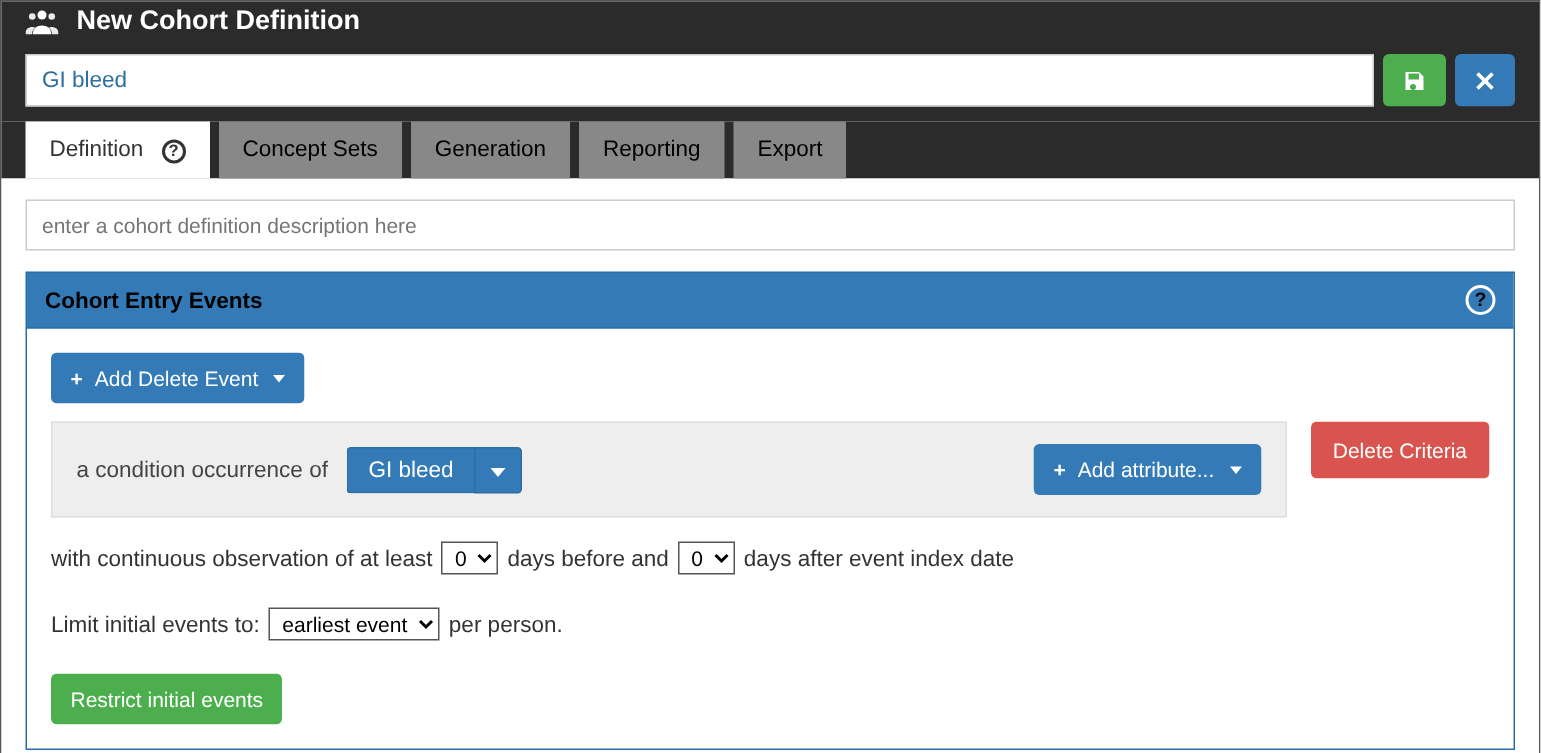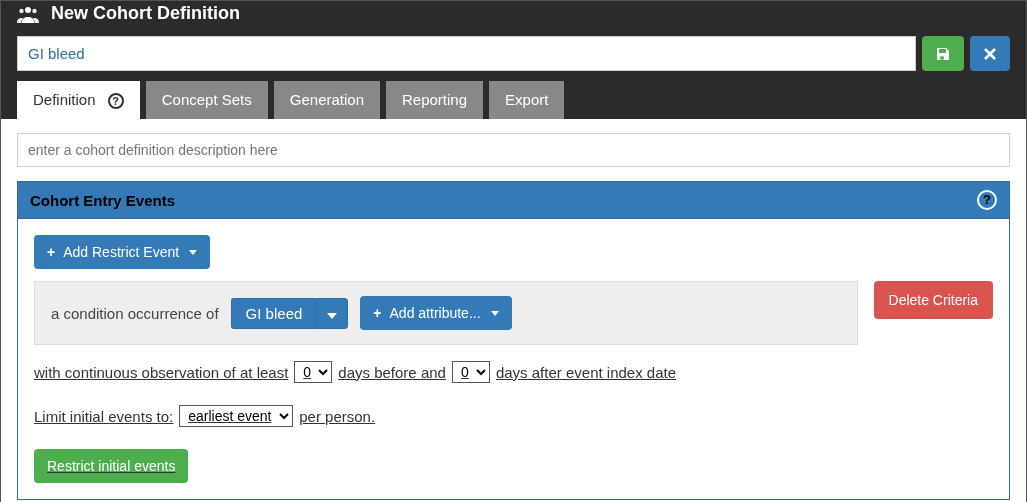--- a/index.html
+++ b/index.html
@@ -8,42 +8,42 @@
   .header { background: #2b2b2b; color: #fff; padding: 2px 16px; display: flex; align-items: center; gap: 12px; }
   .header-icon { color: #fff; }
   .header-title { font-size: 18px; font-weight: 600; }
   .namebar { background: #2b2b2b; padding: 10px 16px; display: flex; gap: 6px; }
   .name-input { flex: 1; background: #fff; border: 1px solid #ccc; padding: 8px 10px; font-size: 15px; color: #2f6f9f; outline: none; }
   .btn { display: inline-flex; align-items: center; justify-content: center; border-radius: 4px; font-size: 14px; cursor: pointer; border: 1px solid transparent; padding: 8px 12px; gap: 6px; }
   .btn-green { background: #4cae4c; color: #fff; }
   .btn-blue  { background: #337ab7; color: #fff; }
   .btn-red   { background: #d9534f; color: #fff; }
   .tabs-row { background: #2b2b2b; display: flex; gap: 6px; padding: 0 16px; }
-  .tab { background: #888; color: #ffffff; padding: 10px 16px; font-size: 15px; cursor: pointer; }
+  .tab { background: #888; color: #000000; padding: 10px 16px; font-size: 15px; cursor: pointer; }
   .tab.active { background: #fff; color: #333; }
   .tab .help { margin-left: 8px; display: inline-flex; width: 16px; height: 16px; border: 2px solid #333; border-radius: 50%; align-items: center; justify-content: center; font-size: 11px; font-weight: bold; }
   .content { background: #fff; padding: 14px 16px; }
   .desc-input { width: 100%; border: 1px solid #ccc; padding: 8px 10px; font-size: 14px; color: #555; }
   .panel { border: 1px solid #2e6da4; margin-top: 14px; }
   .panel-head { background: #337ab7; border-bottom: 1px solid #2e6da4; color: #000000; padding: 8px 12px; display: flex; justify-content: space-between; align-items: center; font-size: 15px; font-weight: 600; }
   .panel-head .help-icon { width: 20px; height: 20px; border: 2px solid #fff; border-radius: 50%; text-align: center; font-size: 13px; font-weight: bold; line-height: 16px; }
   .panel-body { padding: 16px; }
   .row-top { display: flex; justify-content: space-between; align-items: center; margin-bottom: 12px; }
   .criteria-text { color: #444; }
   .btn-caret::after { content: ""; display: inline-block; margin-left: 4px; border-left: 4px solid transparent; border-right: 4px solid transparent; border-top: 5px solid #fff; vertical-align: middle; }
-  .criteria-box { background: #eee; border: 1px solid #ddd; padding: 14px 16px; display: flex; align-items: center; justify-content: flex-start; gap: 12px; }
+  .criteria-box { background: #eee; border: 1px solid #ddd; padding: 14px 16px; display: flex; align-items: center; justify-content: space-between; gap: 12px; }
   .criteria-left { display: flex; align-items: center; gap: 12px; font-size: 15px; color: #444; }
   .concept-btn { display: flex; }
   .concept-main { background: #337ab7; color: #fff; padding: 6px 14px; border: 1px solid #2e6da4; border-right: none; border-radius: 3px 0 0 3px; font-size: 15px; }
   .concept-caret { background: #337ab7; color: #fff; padding: 6px 10px; border: 1px solid #2e6da4; border-radius: 0 3px 3px 0; cursor: pointer; }
   .concept-caret::after { content: ""; display: inline-block; border-left: 5px solid transparent; border-right: 5px solid transparent; border-top: 6px solid #fff; }
   .below { margin-top: 16px; color: #333; font-size: 15px; }
   .inline-row { display: flex; align-items: center; gap: 6px; margin-bottom: 12px; flex-wrap: wrap; }
   .small-select { border: 1px solid #555; background: #fff; font-size: 14px; padding: 1px 4px; }
-  .divider-col { display: flex; flex-direction: column; gap: 10px; align-items: flex-start; text-decoration: underline; }
+  .divider-col { display: flex; flex-direction: column; gap: 10px; align-items: flex-start; }
   .plus::before { content: "+"; font-weight: bold; margin-right: 2px; }
   svg { display: block; }
 </style>
 </head>
 <body>
 
 <div class="wrap">
   <div class="header">
     <span class="header-icon">
       <svg width="22" height="18" viewBox="0 0 22 18" fill="currentColor">
@@ -93,21 +93,21 @@
 
     <div class="panel">
       <div class="panel-head">
         <span>Cohort Entry Events</span>
         <span class="help-icon">?</span>
       </div>
       <div class="panel-body">
         <div class="row-top">
           <button class="btn btn-blue btn-caret">
             <span class="plus"></span>
-            <span>Add Restrict Event</span>
+            <span>Add Delete Event</span>
           </button>
         </div>
 
         <div style="display:flex; gap:16px; align-items:flex-start;">
           <div class="criteria-box" style="flex:1;">
             <div class="criteria-left">
               <span>a condition occurrence of</span>
               <div class="concept-btn">
                 <div class="concept-main">GI bleed</div>
                 <div class="concept-caret"></div>

